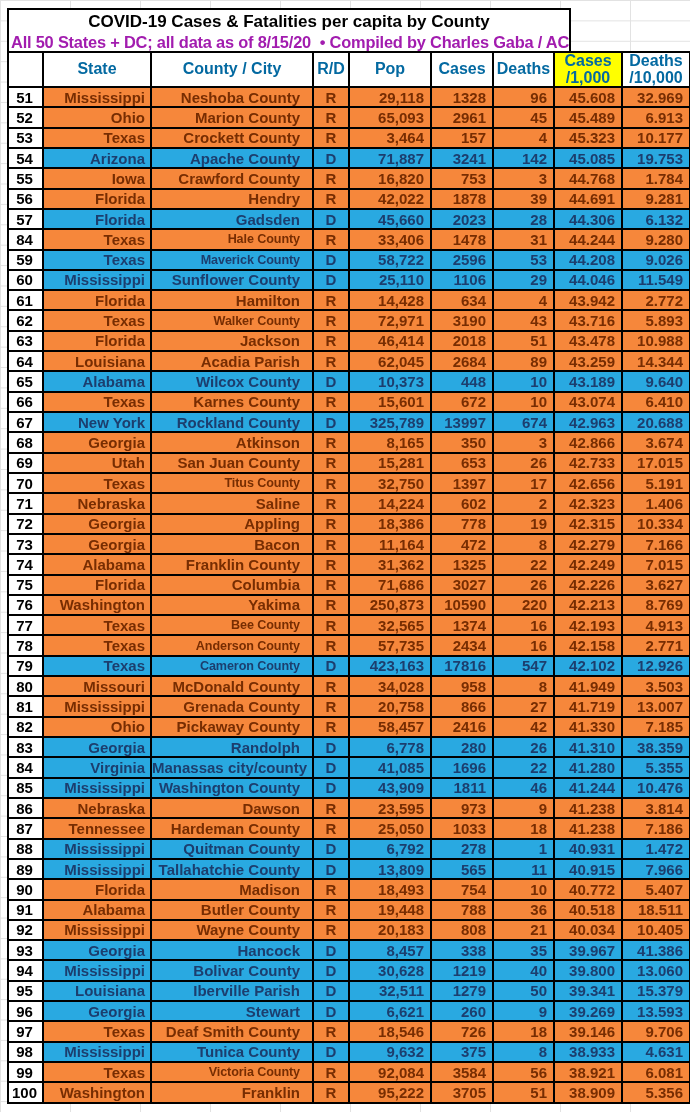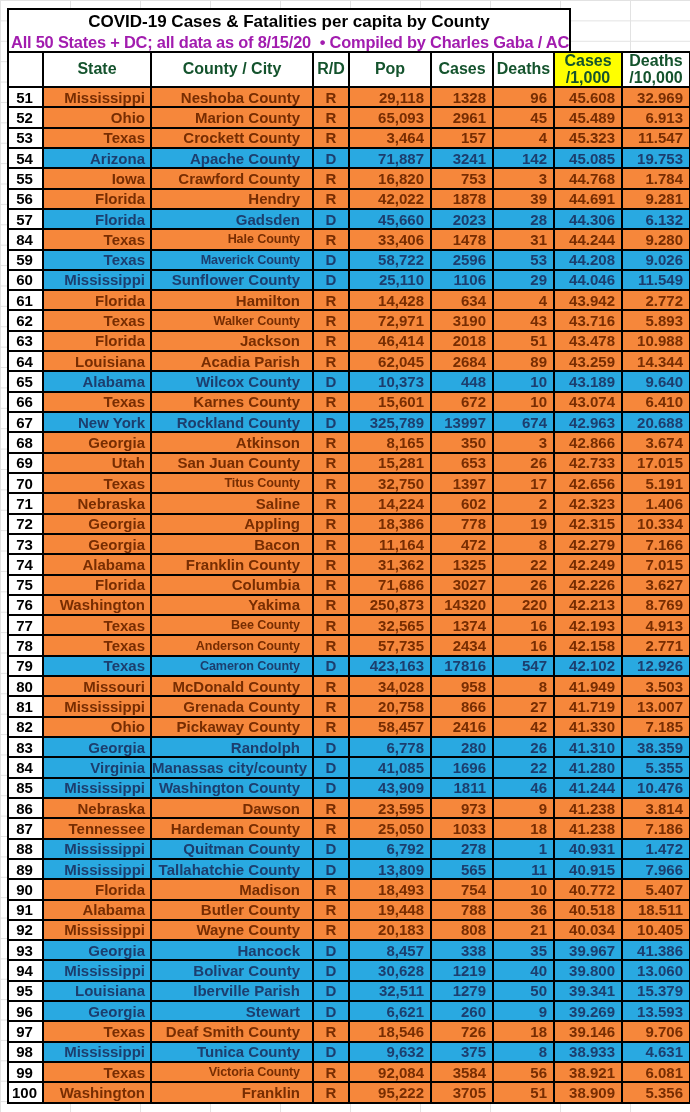--- a/index.html
+++ b/index.html
@@ -39,21 +39,21 @@
   }
   .grid th,.grid td{
     border:2px solid #000;
     overflow:hidden;
     white-space:nowrap;
     padding:0;
     box-sizing:border-box;
   }
   .grid thead tr{height:35px;}
   .grid th{
-    background:#fff;color:#14532d;
+    background:#fff;color:#0369a1;
     font-size:16px;line-height:16.5px;
     text-align:center;vertical-align:middle;
     white-space:pre-line;
   }
   .grid th.hl{background:var(--hl-bg,#FFFF00);}
   .grid td{
     font-size:15px;
     vertical-align:middle;
   }
   tr.row-r td{background:var(--r-bg,#F6873B);color:var(--r-text,#772D02);}
@@ -130,21 +130,21 @@
         </tr>
         <tr class="row-r">
           <td class="c-rank">53</td>
           <td class="c-state">Texas</td>
           <td class="c-county">Crockett County</td>
           <td class="c-party">R</td>
           <td class="c-pop">3,464</td>
           <td class="c-cases">157</td>
           <td class="c-deaths">4</td>
           <td class="c-cases_per_1000">45.323</td>
-          <td class="c-deaths_per_10000">11.547</td>
+          <td class="c-deaths_per_10000">10.177</td>
         </tr>
         <tr class="row-d">
           <td class="c-rank">54</td>
           <td class="c-state">Arizona</td>
           <td class="c-county">Apache County</td>
           <td class="c-party">D</td>
           <td class="c-pop">71,887</td>
           <td class="c-cases">3241</td>
           <td class="c-deaths">142</td>
           <td class="c-cases_per_1000">45.085</td>
@@ -380,21 +380,21 @@
           <td class="c-deaths">26</td>
           <td class="c-cases_per_1000">42.226</td>
           <td class="c-deaths_per_10000">3.627</td>
         </tr>
         <tr class="row-r">
           <td class="c-rank">76</td>
           <td class="c-state">Washington</td>
           <td class="c-county">Yakima</td>
           <td class="c-party">R</td>
           <td class="c-pop">250,873</td>
-          <td class="c-cases">14320</td>
+          <td class="c-cases">10590</td>
           <td class="c-deaths">220</td>
           <td class="c-cases_per_1000">42.213</td>
           <td class="c-deaths_per_10000">8.769</td>
         </tr>
         <tr class="row-r">
           <td class="c-rank">77</td>
           <td class="c-state">Texas</td>
           <td class="c-county fit">Bee County</td>
           <td class="c-party">R</td>
           <td class="c-pop">32,565</td>

